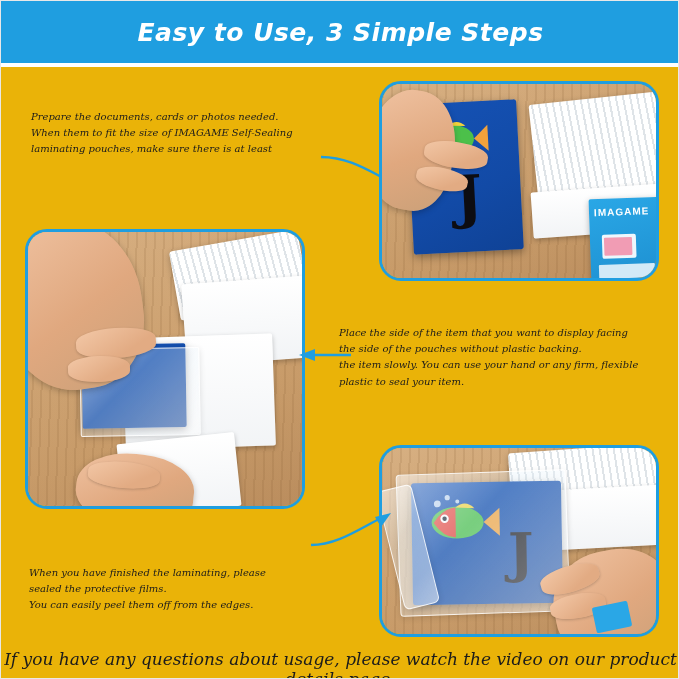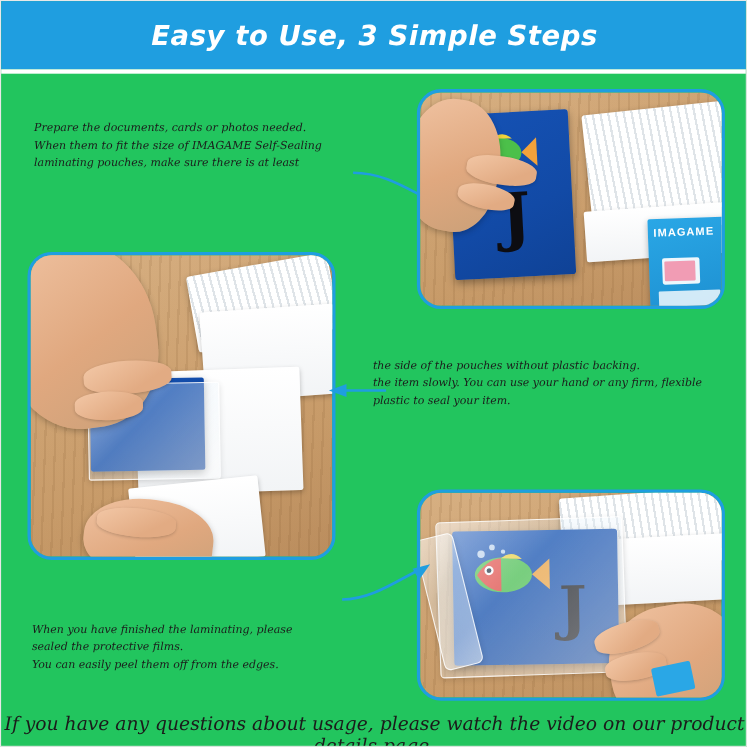--- a/index.html
+++ b/index.html
@@ -7,21 +7,21 @@
     padding: 0;
     background: #ffffff;
   }
   body {
     font-family: "Liberation Sans", sans-serif;
   }
   .page {
     position: relative;
     width: 679px;
     height: 679px;
-    background: #22c55e;
+    background: #eab308;
     overflow: hidden;
     border: 1px solid #e8e8e8;
     box-sizing: border-box;
   }
   
   .header {
     position: absolute;
     left: 0;
     top: 0;
     width: 679px;
@@ -240,20 +240,21 @@
       <div class="finger" style="left:60px; top:230px; width:72px; height:26px; transform:rotate(5deg);"></div>
     </div>
   </div>
 
   <svg class="arrow" style="left:296px; top:340px;" width="56" height="30" viewBox="0 0 56 30">
     <path d="M54 14 L 12 14" stroke="#1f9ee0" stroke-width="2.4" fill="none"></path>
     <polygon points="2,14 18,8 18,20" fill="#1f9ee0"></polygon>
   </svg>
 
   <div class="txt" style="left:338px; top:324px; width:330px;">
+    <div>Place the side of the item that you want to display facing</div>
     <div>the side of the pouches without plastic backing.</div>
     <div>the item slowly. You can use your hand or any firm, flexible</div>
     <div>plastic to seal your item.</div>
   </div>
 
   <div class="photo" style="left:378px; top:444px; width:280px; height:192px;">
     <div class="inner">
       <div class="wood"></div>
 
       <div class="pouch-fan" style="left:128px; top:0px; width:154px; height:66px; transform:rotate(-4deg); border-radius:3px;"></div>

